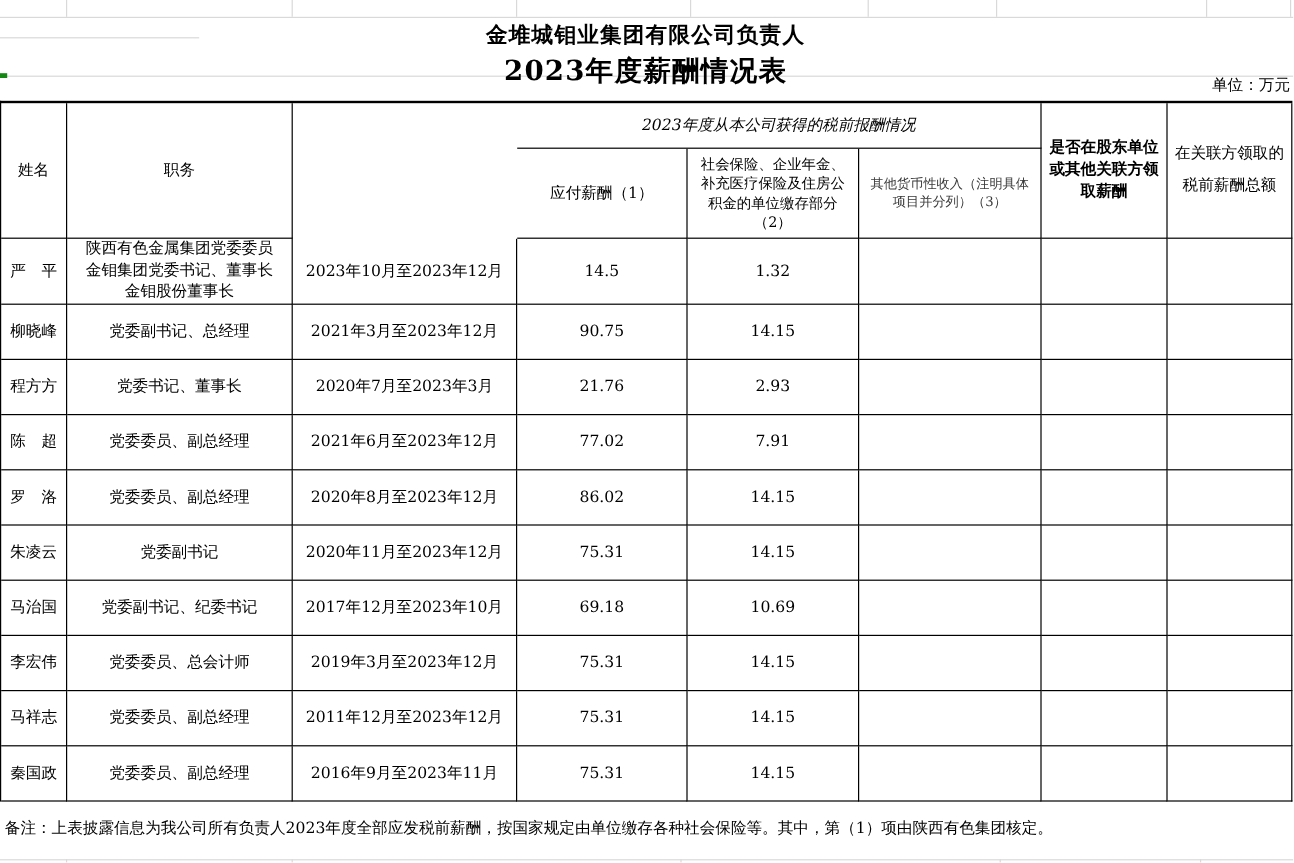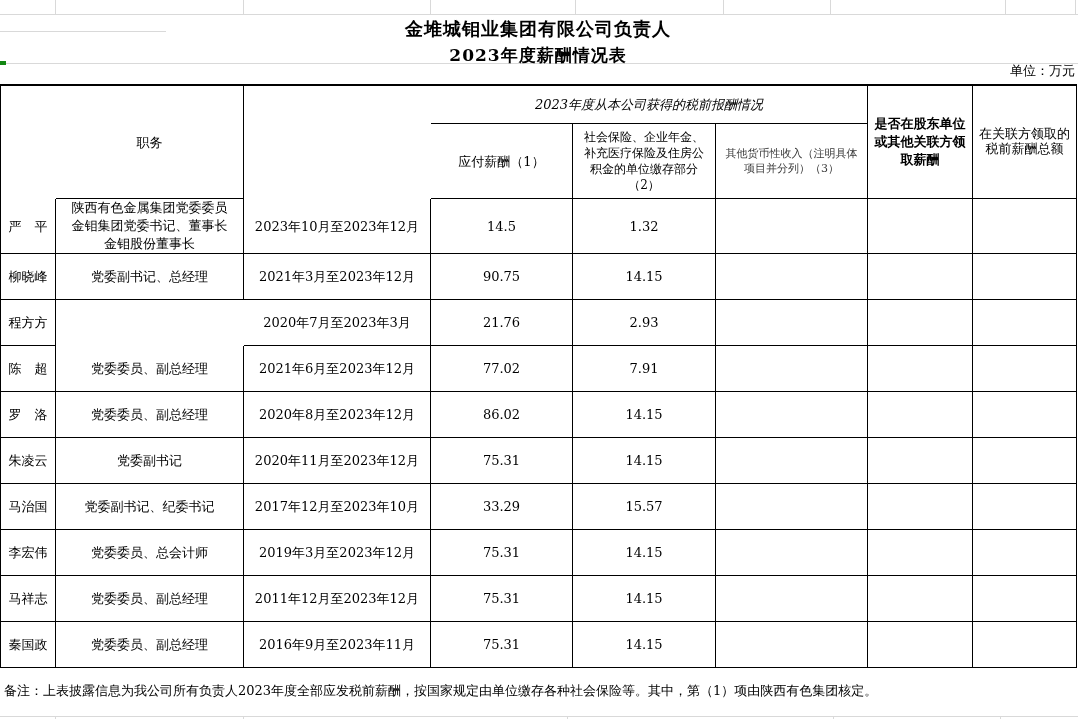--- a/index.html
+++ b/index.html
@@ -9,21 +9,21 @@
   }
   
   .gl{position:absolute;background:#d9d9d9;}
   .gl.h{height:1px;}
   .gl.v{width:1px;}
   .green-mark{position:absolute;left:0;top:61px;width:6px;height:4px;background:#128712;}
   
   .title1{position:absolute;left:0;top:17px;width:1076px;text-align:center;
     font-size:18px;font-weight:bold;letter-spacing:1px;}
   .title2{position:absolute;left:0;top:44px;width:1076px;text-align:center;
-    font-size:17px;font-weight:bold;letter-spacing:1px;}
+    font-size:23px;font-weight:bold;letter-spacing:1px;}
   .unit{position:absolute;right:3px;top:62px;font-size:13px;}
   
   .tbl{
     position:absolute;left:0;top:84px;width:1077px;height:584px;
     display:grid;box-sizing:border-box;
     grid-template-columns:55px 188px 187px 142px 143px 152px 105px 104px;
     grid-template-rows:38px 75px 55px repeat(9,46px);
     border-top:2px solid #000;border-left:1px solid #000;
     background:#fff;
   }
@@ -35,21 +35,21 @@
   }
   .pre{white-space:pre-line;}
   .hdr-name{grid-area:1/1/3/2;}
   .hdr-position{grid-area:1/2/3/3;}
   .hdr-tenure{grid-area:1/3/3/4;}
   .hdr-group{grid-area:1/4/2/7;font-style:italic;}
   .hdr-salary{grid-area:2/4/3/5;}
   .hdr-insurance{grid-area:2/5/3/6;font-size:12px;line-height:16px;}
   .hdr-other{grid-area:2/6/3/7;font-size:11px;line-height:15px;color:#3a3a3a;}
   .hdr-shareholder{grid-area:1/7/3/8;line-height:18px;font-weight:bold;}
-  .hdr-related{grid-area:1/8/3/9;line-height:15px;font-family:Liberation Mono, monospace;}
+  .hdr-related{grid-area:1/8/3/9;line-height:26px;}
   .pos{line-height:18px;}
   .num{font-size:13px;}
   .date{white-space:nowrap;}
   .note{position:absolute;left:4px;top:681px;width:1060px;font-size:13px;line-height:19px;}
 </style>
 </head>
 <body>
 
 <div class="stage">
 
@@ -71,20 +71,21 @@
   <div class="gl v" style="left:833px;top:716px;height:3px;"></div>
   <div class="gl v" style="left:1000px;top:716px;height:3px;"></div>
   <div class="green-mark"></div>
 
   <div class="title1">金堆城钼业集团有限公司负责人</div>
   <div class="title2">2023年度薪酬情况表</div>
   <div class="unit">单位：万元</div>
 
   <div class="tbl">
 
+    <div class="cell hdr-name">姓名</div>
     <div class="cell hdr-position">职务</div>
     <div class="cell hdr-group">2023年度从本公司获得的税前报酬情况</div>
     <div class="cell hdr-salary pre">应付薪酬（1）</div>
     <div class="cell hdr-insurance pre">社会保险、企业年金、
 补充医疗保险及住房公
 积金的单位缴存部分
 （2）</div>
     <div class="cell hdr-other pre">其他货币性收入（注明具体
 项目并分列）（3）</div>
     <div class="cell hdr-shareholder pre">是否在股东单位
@@ -107,20 +108,21 @@
     <div class="cell" style="grid-area:4/1">柳晓峰</div>
     <div class="cell pos" style="grid-area:4/2">党委副书记、总经理</div>
     <div class="cell date" style="grid-area:4/3">2021年3月至2023年12月</div>
     <div class="cell num" style="grid-area:4/4">90.75</div>
     <div class="cell num" style="grid-area:4/5">14.15</div>
     <div class="cell" style="grid-area:4/6"></div>
     <div class="cell" style="grid-area:4/7"></div>
     <div class="cell" style="grid-area:4/8"></div>
 
     <div class="cell" style="grid-area:5/1">程方方</div>
+    <div class="cell pos" style="grid-area:5/2">党委书记、董事长</div>
     <div class="cell date" style="grid-area:5/3">2020年7月至2023年3月</div>
     <div class="cell num" style="grid-area:5/4">21.76</div>
     <div class="cell num" style="grid-area:5/5">2.93</div>
     <div class="cell" style="grid-area:5/6"></div>
     <div class="cell" style="grid-area:5/7"></div>
     <div class="cell" style="grid-area:5/8"></div>
 
     <div class="cell" style="grid-area:6/1">陈　超</div>
     <div class="cell pos" style="grid-area:6/2">党委委员、副总经理</div>
     <div class="cell date" style="grid-area:6/3">2021年6月至2023年12月</div>
@@ -144,22 +146,22 @@
     <div class="cell date" style="grid-area:8/3">2020年11月至2023年12月</div>
     <div class="cell num" style="grid-area:8/4">75.31</div>
     <div class="cell num" style="grid-area:8/5">14.15</div>
     <div class="cell" style="grid-area:8/6"></div>
     <div class="cell" style="grid-area:8/7"></div>
     <div class="cell" style="grid-area:8/8"></div>
 
     <div class="cell" style="grid-area:9/1">马治国</div>
     <div class="cell pos" style="grid-area:9/2">党委副书记、纪委书记</div>
     <div class="cell date" style="grid-area:9/3">2017年12月至2023年10月</div>
-    <div class="cell num" style="grid-area:9/4">33.29</div>
-    <div class="cell num" style="grid-area:9/5">15.57</div>
+    <div class="cell num" style="grid-area:9/4">69.18</div>
+    <div class="cell num" style="grid-area:9/5">10.69</div>
     <div class="cell" style="grid-area:9/6"></div>
     <div class="cell" style="grid-area:9/7"></div>
     <div class="cell" style="grid-area:9/8"></div>
 
     <div class="cell" style="grid-area:10/1">李宏伟</div>
     <div class="cell pos" style="grid-area:10/2">党委委员、总会计师</div>
     <div class="cell date" style="grid-area:10/3">2019年3月至2023年12月</div>
     <div class="cell num" style="grid-area:10/4">75.31</div>
     <div class="cell num" style="grid-area:10/5">14.15</div>
     <div class="cell" style="grid-area:10/6"></div>

